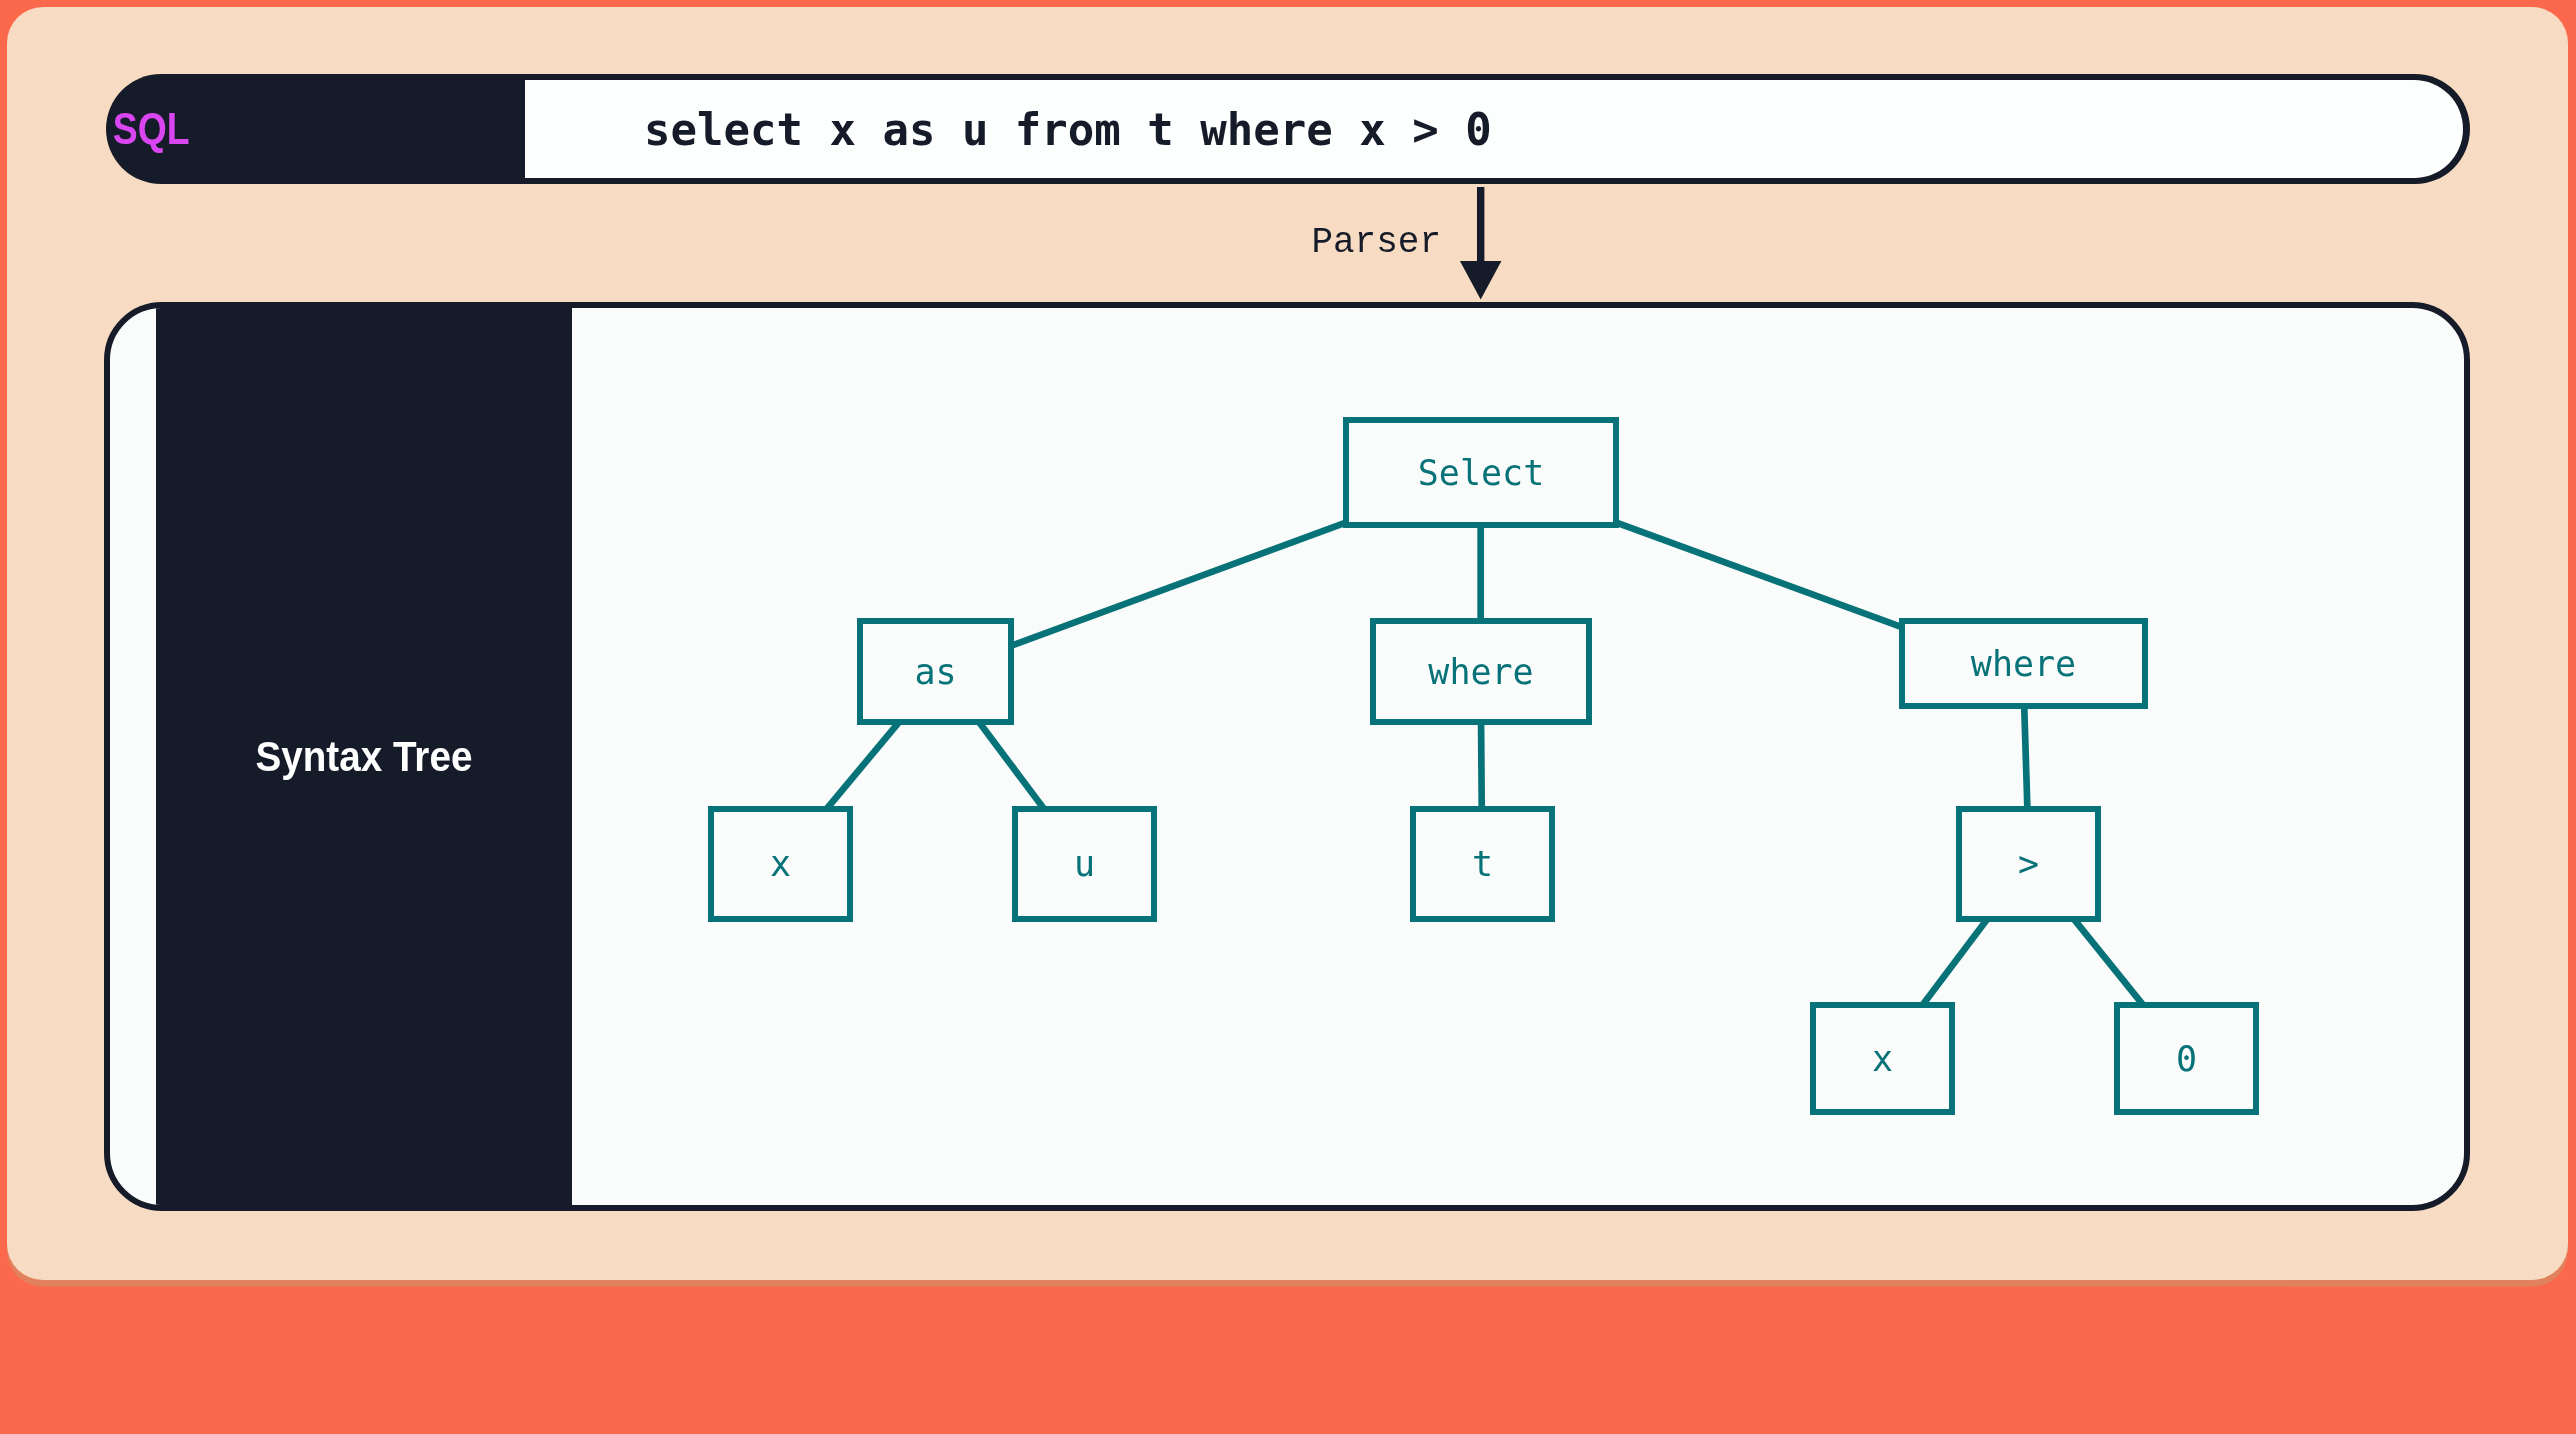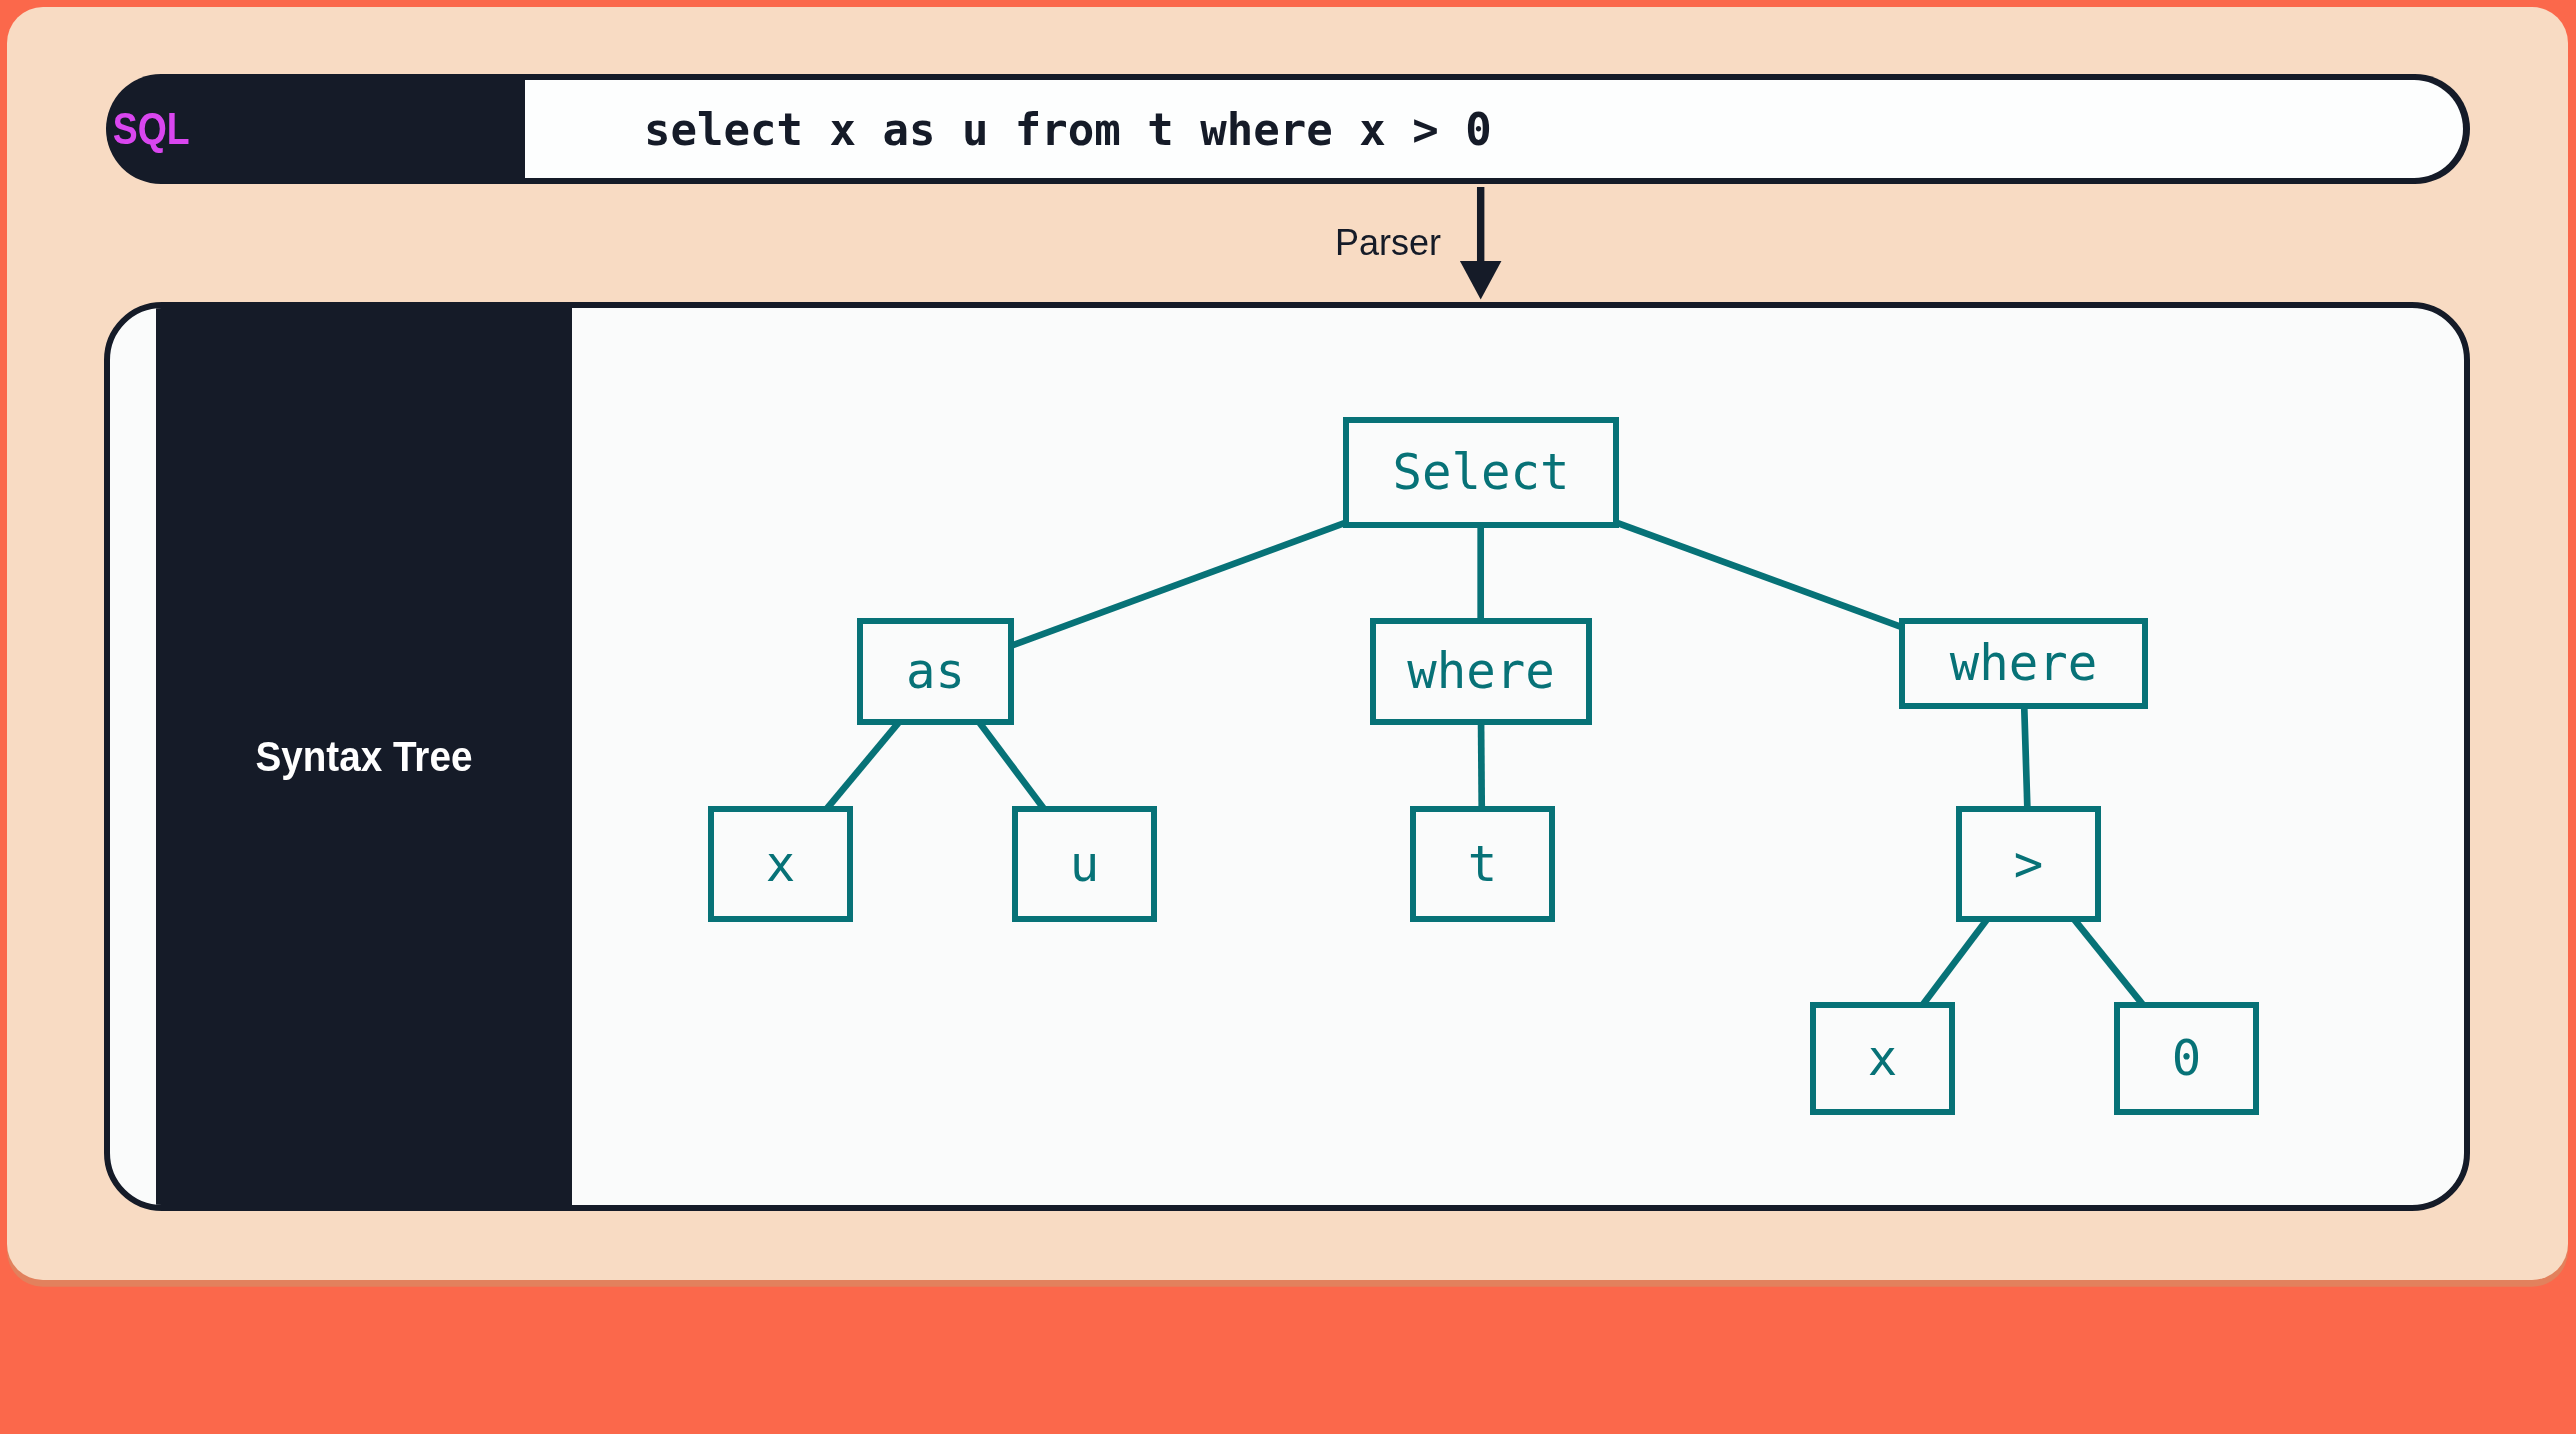--- a/index.html
+++ b/index.html
@@ -45,21 +45,21 @@
     display:flex;align-items:center;padding-left:119px;font-weight:bold;
   }
   .sql-query{
     font-family:"DejaVu Sans Mono", monospace;
     font-size:44px;color:var(--navy);letter-spacing:0;white-space:pre;
   }
 
   
   .parser-label{
     position:absolute;right:1135px;top:222px;
-    font-family:Liberation Sans, sans-serif;
+    font-family:Liberation Mono, monospace;
     font-size:36px;color:var(--navy);z-index:4;
   }
 
   
   .tree-panel{
     position:absolute;left:104px;top:302px;width:2366px;height:909px;
     box-sizing:border-box;border:6px solid var(--navy);border-radius:58px;
     background:var(--panel-bg);overflow:hidden;display:flex;z-index:1;padding-left:46px;
   }
   .tree-panel .panel-sidebar{
@@ -76,21 +76,21 @@
     position:absolute;left:0;top:0;width:2576px;height:1435px;
     z-index:2;pointer-events:none;
   }
 
   
   .node{
     position:absolute;z-index:3;box-sizing:border-box;
     background:var(--panel-bg);border:6.7px solid var(--teal);
     display:flex;align-items:center;justify-content:center;
     font-family:"DejaVu Sans Mono", monospace;
-    font-size:49px;color:var(--teal);white-space:pre;text-align:right;
+    font-size:35px;color:var(--teal);white-space:pre;text-align:right;
   }
 
   
   .footer{
     position:absolute;left:0;top:1281px;width:2576px;height:154px;z-index:4;
   }
 </style>
 </head>
 <body>
 

